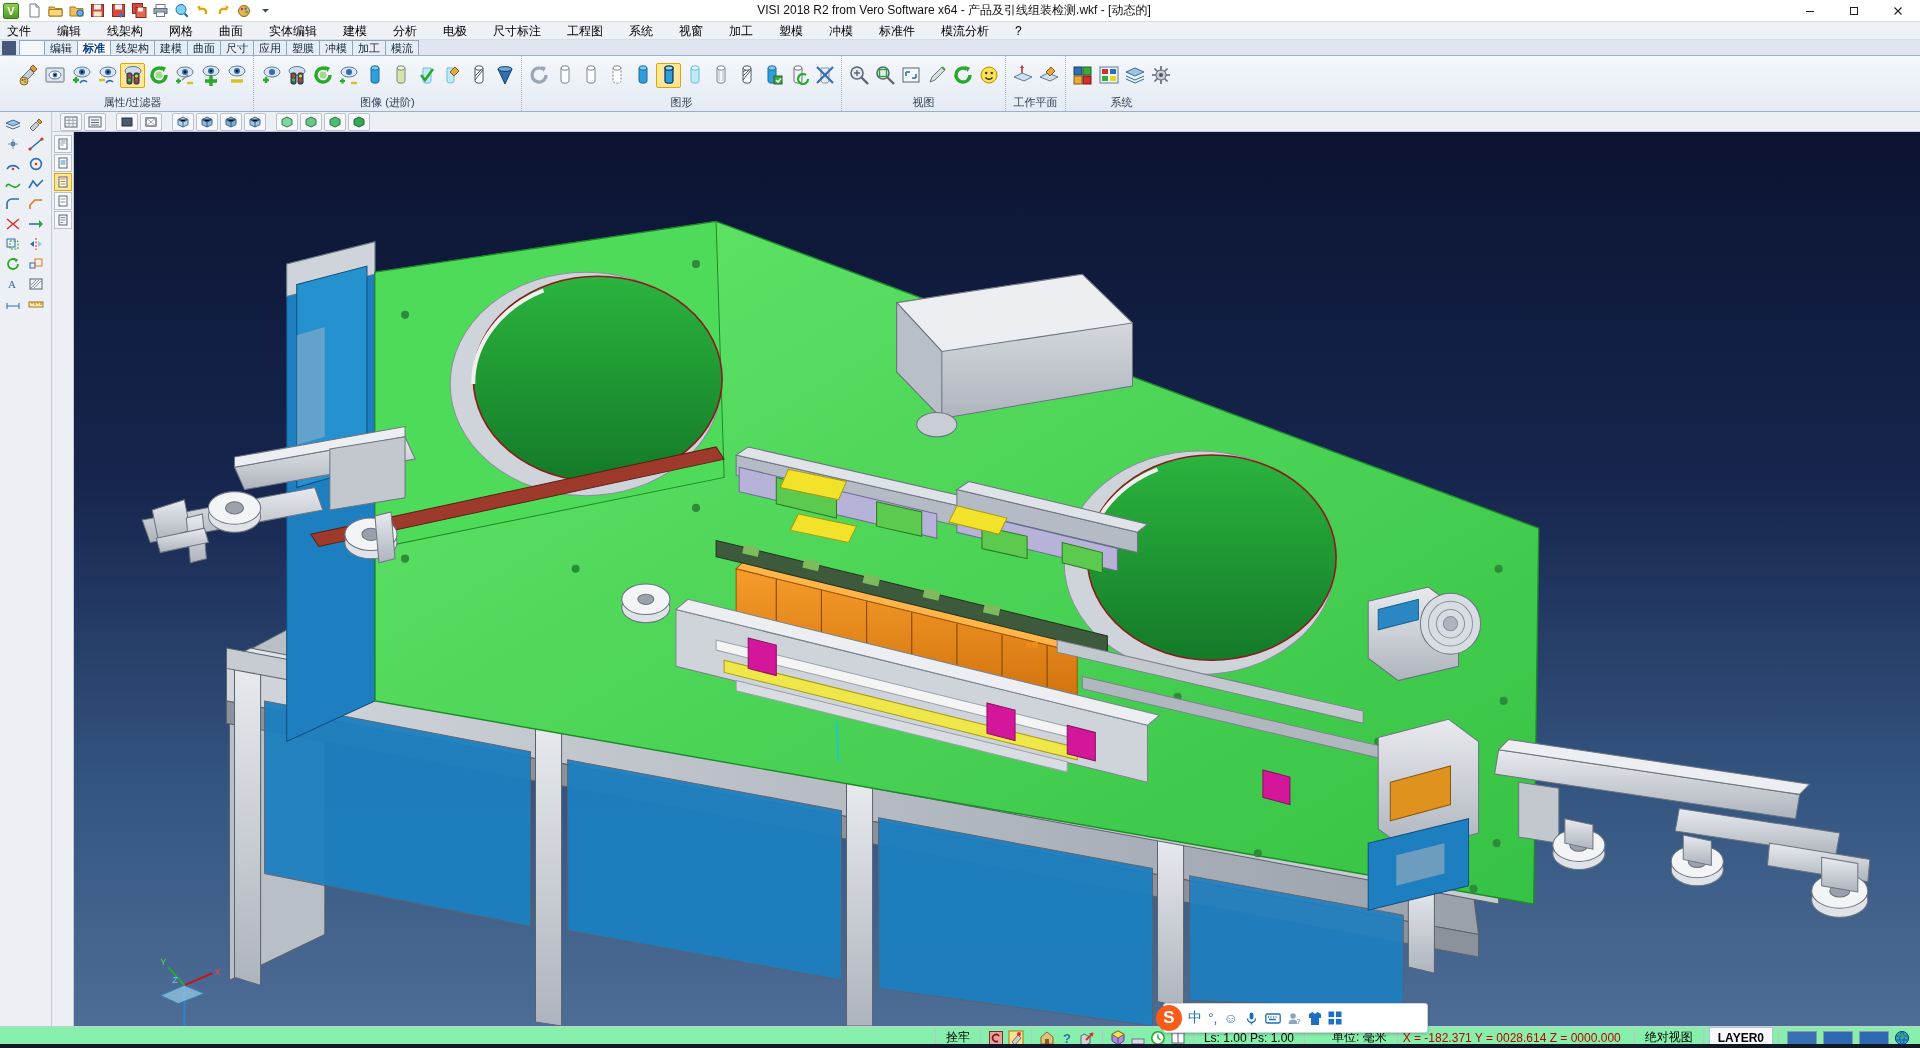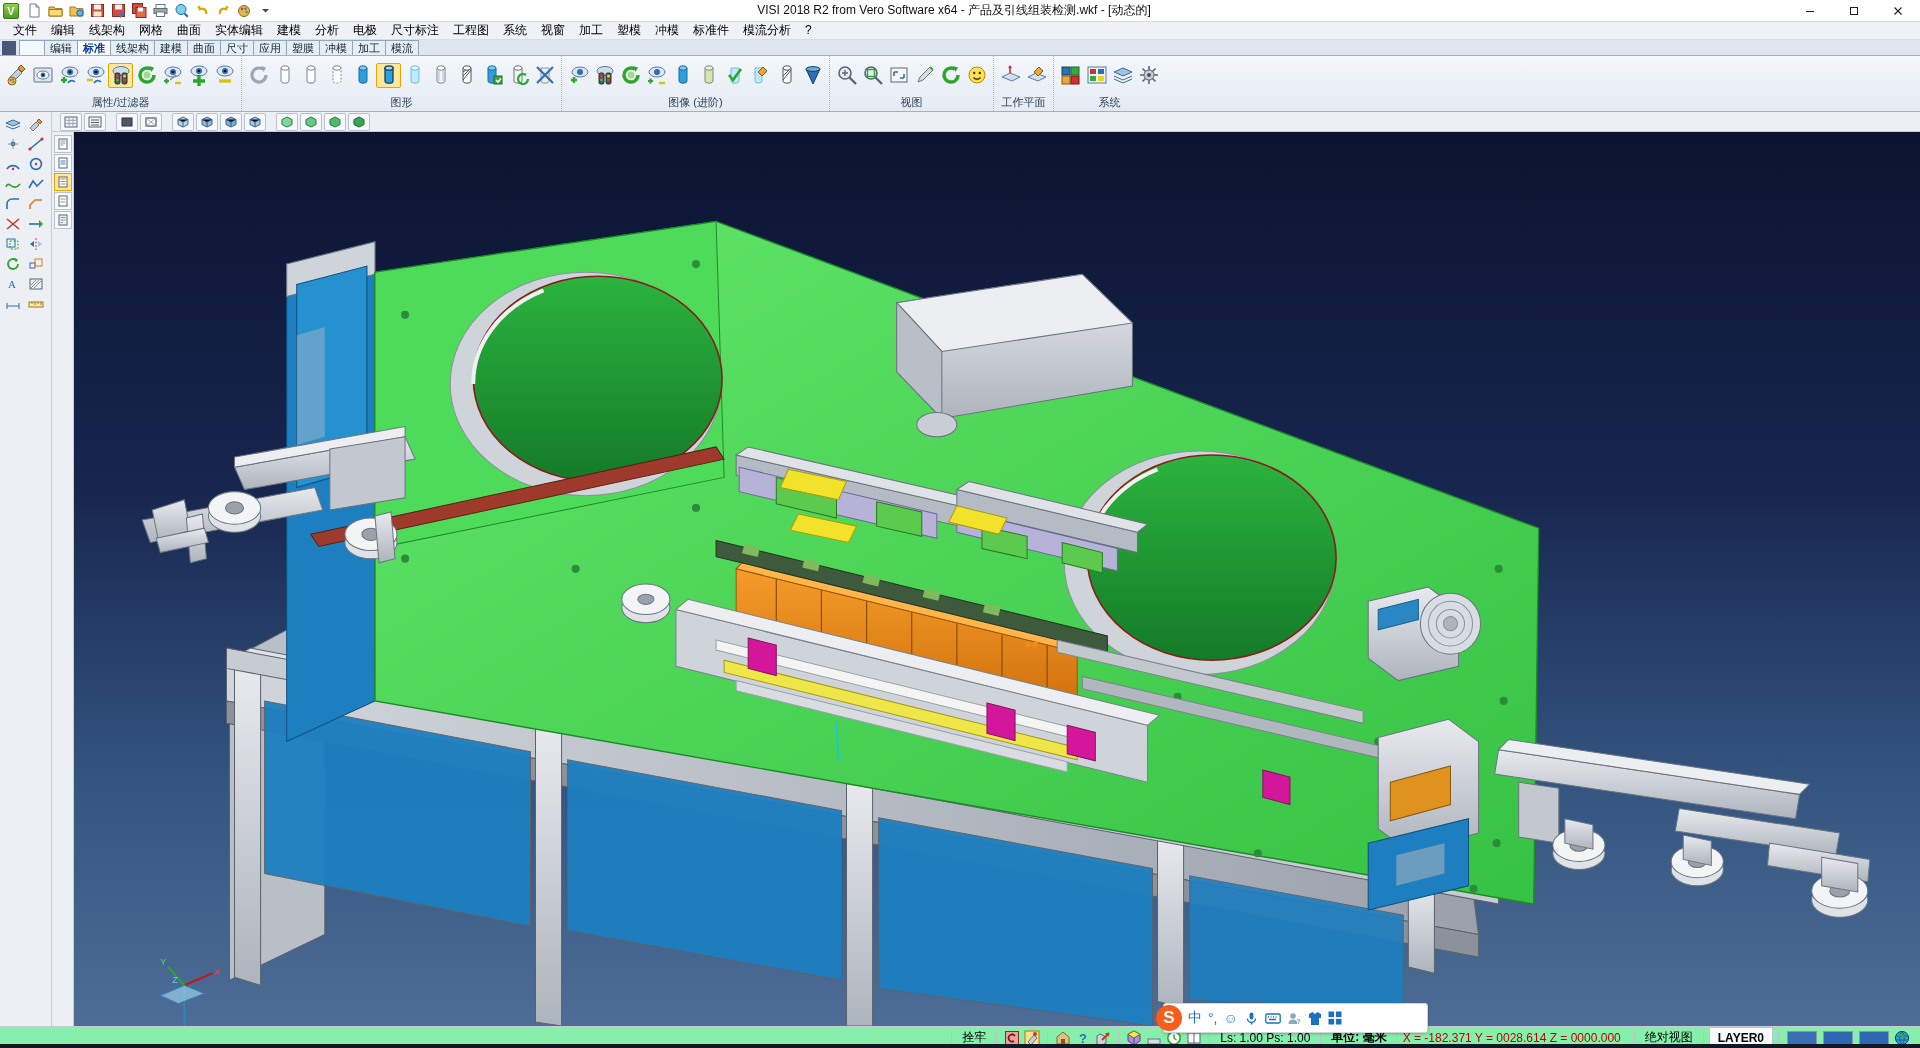--- a/index.html
+++ b/index.html
@@ -27,43 +27,43 @@
   .title-text{
     position:absolute; left:0; right:12px; text-align:center; font-size:12px; color:#111;
     pointer-events:none;
   }
   .wbtns{ margin-left:auto; display:flex; height:22px; }
   .wbtn{ width:44px; height:22px; display:flex; align-items:center; justify-content:center; font-size:12px; color:#222; }
   .wbtn svg{ display:block; }
 
   
   .menubar{
-    height:18px; background:#eef1f6; display:flex; align-items:flex-end;
-    padding-left:6px; gap:0px; flex:0 0 18px; border-bottom:1px solid #d7dde6;
+    height:18px; background:#eef1f6; display:flex; align-items:center;
+    gap:12px; flex:0 0 18px; border-bottom:1px solid #d7dde6;
   }
   .menubar .mi{ padding:0 7px; font-size:12px; color:#000; line-height:18px; white-space:nowrap; }
 
   
   .tabrow{
     height:16px; background:#dfe6ef; display:flex; align-items:flex-end; padding-left:2px;
     flex:0 0 16px; border-bottom:1px solid #9ab0c8;
   }
   .tab-arrow{ width:14px; height:14px; background:#47587a; margin-right:3px; }
   .tab{
     height:15px; line-height:14px; padding:0 5px; font-size:11px; color:#123;
     border:1px solid #8fa6bf; border-bottom:none; background:#e7edf4; margin-right:-1px;
     white-space:nowrap;
   }
   .tab.pad{ background:#f3f7fb; width:26px; }
   .tab.active{ background:#fdfdfd; color:#0b3d91; font-weight:bold; }
 
   
   .ribbon{
     height:56px; background:linear-gradient(#f4f7fb,#e4ebf3); display:flex;
-    flex:0 0 56px; border-bottom:1px solid #9ab0c8; position:relative;
+    flex:0 0 56px; border-bottom:1px solid #9ab0c8; position:relative;padding-left:12px;
   }
   .rgroup{ display:flex; flex-direction:column; justify-content:space-between; padding:2px 4px 0 4px;
            border-right:1px dotted #a8b8cb; position:relative; }
   .ricons{ display:flex; align-items:center; gap:1px; height:34px; }
   .rlabel{ text-align:center; font-size:11px; color:#2c3e55; height:15px; line-height:13px; }
   .ribtn{
     width:25px;height:25px;display:flex;align-items:center;justify-content:center;
     position:relative; border:1px solid transparent; border-radius:2px;
   }
   .ribtn.sel{ background:#ffe79a; border:1px solid #e0a700; }
@@ -96,21 +96,21 @@
   }
 
   
   .statusbar{
     height:22px; background:#86efac; border-top:1px solid #c7ccd4; display:flex;
     align-items:center; font-size:12px; flex:0 0 22px; padding-left:4px;
   }
   .sb-sep{ width:1px;height:16px;background:#b9c2cd;margin:0 5px; }
   .sb-btn{ width:20px;height:18px;display:flex;align-items:center;justify-content:center;border:1px solid transparent; }
   .sb-txt{ padding:0 5px; color:#000; white-space:nowrap; }
-  .sb-txt.b{ font-weight:bold; }
+  .sb-txt.b{ font-weight:normal;margin-left:17px; }
   .coord{ color:#c00000; font-family:"Liberation Sans",sans-serif; white-space:nowrap; padding-right:8px; }
   .layerbox{ border:1px solid #b9c2cd; background:#f6f8fb; padding:3px 8px; font-weight:bold; }
   .colorchip{ width:30px;height:14px;border:1px solid #8899aa;margin:0 3px; }
 
   
   .imebar{
     position:absolute; left:1163px; top:1003px; width:265px; height:30px;
     background:#ffffff; border:1px solid #cfd6de; border-radius:3px;
     display:flex; align-items:center; gap:6px; padding:0 6px; z-index:40;
     box-shadow:0 1px 3px rgba(0,0,0,.25);
@@ -363,105 +363,20 @@
             </svg>
         </div>
       </div>
       <div class="rlabel">属性/过滤器</div>
     </div>
 
     <div class="rgroup">
       <div class="ricons">
         <div class="ribtn">
           <svg width="22" height="22" viewBox="0 0 22 22">
-              <path d="M18 11a7 7 0 1 1-3-5.7" stroke="#9aa6b4" stroke-width="3.2" fill="none"></path>
-              <path d="M13 2l5 1.5L15.5 8z" fill="#9aa6b4"></path>
-            </svg>
-        </div>
-        <div class="ribtn">
-          <svg width="22" height="22" viewBox="0 0 22 22">
-              <path d="M7 4h8v13a4 2.2 0 0 1-8 0z" fill="#fdfdfd" stroke="#7b8694"></path>
-              <ellipse cx="11" cy="4" rx="4" ry="2.2" fill="#fff" stroke="#7b8694"></ellipse>
-            </svg>
-        </div>
-        <div class="ribtn">
-          <svg width="22" height="22" viewBox="0 0 22 22">
-              <path d="M7 4h8v13a4 2.2 0 0 1-8 0z" fill="#fdfdfd" stroke="#7b8694"></path>
-              <ellipse cx="11" cy="4" rx="4" ry="2.2" fill="#fff" stroke="#7b8694"></ellipse>
-              <path d="M7 17a4 2.2 0 0 0 8 0" stroke="#9aa6b4" stroke-dasharray="2 2" fill="none"></path>
-            </svg>
-        </div>
-        <div class="ribtn">
-          <svg width="22" height="22" viewBox="0 0 22 22">
-              <path d="M7 4h8v13a4 2.2 0 0 1-8 0z" fill="#fdfdfd" stroke="#7b8694" stroke-dasharray="2 1.5"></path>
-              <ellipse cx="11" cy="4" rx="4" ry="2.2" fill="#fff" stroke="#7b8694"></ellipse>
-            </svg>
-        </div>
-        <div class="ribtn">
-          <svg width="22" height="22" viewBox="0 0 22 22">
-              <path d="M7 4h8v13a4 2.2 0 0 1-8 0z" fill="#2f9fdc" stroke="#1d6a9c"></path>
-              <ellipse cx="11" cy="4" rx="4" ry="2.2" fill="#7ecbf0" stroke="#1d6a9c"></ellipse>
-            </svg>
-        </div>
-        <div class="ribtn sel">
-          <svg width="22" height="22" viewBox="0 0 22 22">
-              <path d="M7 4h8v13a4 2.2 0 0 1-8 0z" fill="#2f9fdc" stroke="#0d3f62" stroke-width="1.3"></path>
-              <ellipse cx="11" cy="4" rx="4" ry="2.2" fill="#9bd8f5" stroke="#0d3f62" stroke-width="1.3"></ellipse>
-            </svg>
-        </div>
-        <div class="ribtn">
-          <svg width="22" height="22" viewBox="0 0 22 22">
-              <path d="M7 4h8v13a4 2.2 0 0 1-8 0z" fill="#bfeaf8" stroke="#6fbcd8"></path>
-              <ellipse cx="11" cy="4" rx="4" ry="2.2" fill="#e2f6fd" stroke="#6fbcd8"></ellipse>
-            </svg>
-        </div>
-        <div class="ribtn">
-          <svg width="22" height="22" viewBox="0 0 22 22">
-              <path d="M7 4h8v13a4 2.2 0 0 1-8 0z" fill="#f2f4f7" stroke="#7b8694"></path>
-              <ellipse cx="11" cy="4" rx="4" ry="2.2" fill="#fff" stroke="#7b8694"></ellipse>
-              <path d="M9 6v11M13 6v11" stroke="#b6bfc9"></path>
-            </svg>
-        </div>
-        <div class="ribtn">
-          <svg width="22" height="22" viewBox="0 0 22 22">
-              <path d="M7 4h8v13a4 2.2 0 0 1-8 0z" fill="#fff" stroke="#4d5660"></path>
-              <path d="M7 16l8-10M7 12l8-8M7 8l6-4" stroke="#4d5660"></path>
-              <ellipse cx="11" cy="4" rx="4" ry="2.2" fill="#fff" stroke="#4d5660"></ellipse>
-            </svg>
-        </div>
-        <div class="ribtn">
-          <svg width="22" height="22" viewBox="0 0 22 22">
-              <path d="M6 4h8v13a4 2.2 0 0 1-8 0z" fill="#2f9fdc" stroke="#1d6a9c"></path>
-              <ellipse cx="10" cy="4" rx="4" ry="2.2" fill="#7ecbf0" stroke="#1d6a9c"></ellipse>
-              <rect x="12" y="12" width="8" height="8" fill="#3aa83a" stroke="#1d6a2a"></rect>
-              <path d="M14 16l2 2 3-3.5" stroke="#fff" stroke-width="1.6" fill="none"></path>
-            </svg>
-        </div>
-        <div class="ribtn">
-          <svg width="22" height="22" viewBox="0 0 22 22">
-              <path d="M6 4h8v13a4 2.2 0 0 1-8 0z" fill="#f0f4f8" stroke="#6b7480"></path>
-              <ellipse cx="10" cy="4" rx="4" ry="2.2" fill="#fff" stroke="#6b7480"></ellipse>
-              <path d="M20 15a5 5 0 1 1-2-4" stroke="#2ba82b" stroke-width="2.2" fill="none"></path>
-            </svg>
-        </div>
-        <div class="ribtn">
-          <svg width="22" height="22" viewBox="0 0 22 22">
-              <path d="M7 4h8v13a4 2.2 0 0 1-8 0z" fill="#e9edf2" stroke="#8c96a2"></path>
-              <path d="M3 3l16 16" stroke="#2f6fb0" stroke-width="2.2"></path>
-              <path d="M19 3L3 19" stroke="#2f6fb0" stroke-width="2.2"></path>
-            </svg>
-        </div>
-      </div>
-      <div class="rlabel">图形</div>
-    </div>
-
-    <div class="rgroup">
-      <div class="ricons">
-        <div class="ribtn">
-          <svg width="22" height="22" viewBox="0 0 22 22">
               <ellipse cx="12" cy="8" rx="8" ry="5" fill="#dbe6f2" stroke="#5c7a99"></ellipse>
               <circle cx="12" cy="8" r="3" fill="#2f6fb0"></circle>
               <path d="M3 16h6M6 13v6" stroke="#2ba82b" stroke-width="2.4"></path>
             </svg>
         </div>
         <div class="ribtn">
           <svg width="22" height="22" viewBox="0 0 22 22">
               <ellipse cx="11" cy="7" rx="8" ry="4.5" fill="#cfdcea" stroke="#5c7a99"></ellipse>
               <rect x="5" y="9" width="5" height="11" rx="1.5" fill="#4a5560" stroke="#2b333c"></rect>
               <circle cx="7.5" cy="12" r="1.6" fill="#d93b2b"></circle>
@@ -518,20 +433,105 @@
             </svg>
         </div>
         <div class="ribtn">
           <svg width="22" height="22" viewBox="0 0 22 22">
               <path d="M4 5h14l-7 15z" fill="#2f6fb0" stroke="#14406b"></path>
               <ellipse cx="11" cy="5" rx="7" ry="2.4" fill="#6fa8db" stroke="#14406b"></ellipse>
             </svg>
         </div>
       </div>
       <div class="rlabel">图像 (进阶)</div>
+    </div>
+
+    <div class="rgroup">
+      <div class="ricons">
+        <div class="ribtn">
+          <svg width="22" height="22" viewBox="0 0 22 22">
+              <path d="M18 11a7 7 0 1 1-3-5.7" stroke="#9aa6b4" stroke-width="3.2" fill="none"></path>
+              <path d="M13 2l5 1.5L15.5 8z" fill="#9aa6b4"></path>
+            </svg>
+        </div>
+        <div class="ribtn">
+          <svg width="22" height="22" viewBox="0 0 22 22">
+              <path d="M7 4h8v13a4 2.2 0 0 1-8 0z" fill="#fdfdfd" stroke="#7b8694"></path>
+              <ellipse cx="11" cy="4" rx="4" ry="2.2" fill="#fff" stroke="#7b8694"></ellipse>
+            </svg>
+        </div>
+        <div class="ribtn">
+          <svg width="22" height="22" viewBox="0 0 22 22">
+              <path d="M7 4h8v13a4 2.2 0 0 1-8 0z" fill="#fdfdfd" stroke="#7b8694"></path>
+              <ellipse cx="11" cy="4" rx="4" ry="2.2" fill="#fff" stroke="#7b8694"></ellipse>
+              <path d="M7 17a4 2.2 0 0 0 8 0" stroke="#9aa6b4" stroke-dasharray="2 2" fill="none"></path>
+            </svg>
+        </div>
+        <div class="ribtn">
+          <svg width="22" height="22" viewBox="0 0 22 22">
+              <path d="M7 4h8v13a4 2.2 0 0 1-8 0z" fill="#fdfdfd" stroke="#7b8694" stroke-dasharray="2 1.5"></path>
+              <ellipse cx="11" cy="4" rx="4" ry="2.2" fill="#fff" stroke="#7b8694"></ellipse>
+            </svg>
+        </div>
+        <div class="ribtn">
+          <svg width="22" height="22" viewBox="0 0 22 22">
+              <path d="M7 4h8v13a4 2.2 0 0 1-8 0z" fill="#2f9fdc" stroke="#1d6a9c"></path>
+              <ellipse cx="11" cy="4" rx="4" ry="2.2" fill="#7ecbf0" stroke="#1d6a9c"></ellipse>
+            </svg>
+        </div>
+        <div class="ribtn sel">
+          <svg width="22" height="22" viewBox="0 0 22 22">
+              <path d="M7 4h8v13a4 2.2 0 0 1-8 0z" fill="#2f9fdc" stroke="#0d3f62" stroke-width="1.3"></path>
+              <ellipse cx="11" cy="4" rx="4" ry="2.2" fill="#9bd8f5" stroke="#0d3f62" stroke-width="1.3"></ellipse>
+            </svg>
+        </div>
+        <div class="ribtn">
+          <svg width="22" height="22" viewBox="0 0 22 22">
+              <path d="M7 4h8v13a4 2.2 0 0 1-8 0z" fill="#bfeaf8" stroke="#6fbcd8"></path>
+              <ellipse cx="11" cy="4" rx="4" ry="2.2" fill="#e2f6fd" stroke="#6fbcd8"></ellipse>
+            </svg>
+        </div>
+        <div class="ribtn">
+          <svg width="22" height="22" viewBox="0 0 22 22">
+              <path d="M7 4h8v13a4 2.2 0 0 1-8 0z" fill="#f2f4f7" stroke="#7b8694"></path>
+              <ellipse cx="11" cy="4" rx="4" ry="2.2" fill="#fff" stroke="#7b8694"></ellipse>
+              <path d="M9 6v11M13 6v11" stroke="#b6bfc9"></path>
+            </svg>
+        </div>
+        <div class="ribtn">
+          <svg width="22" height="22" viewBox="0 0 22 22">
+              <path d="M7 4h8v13a4 2.2 0 0 1-8 0z" fill="#fff" stroke="#4d5660"></path>
+              <path d="M7 16l8-10M7 12l8-8M7 8l6-4" stroke="#4d5660"></path>
+              <ellipse cx="11" cy="4" rx="4" ry="2.2" fill="#fff" stroke="#4d5660"></ellipse>
+            </svg>
+        </div>
+        <div class="ribtn">
+          <svg width="22" height="22" viewBox="0 0 22 22">
+              <path d="M6 4h8v13a4 2.2 0 0 1-8 0z" fill="#2f9fdc" stroke="#1d6a9c"></path>
+              <ellipse cx="10" cy="4" rx="4" ry="2.2" fill="#7ecbf0" stroke="#1d6a9c"></ellipse>
+              <rect x="12" y="12" width="8" height="8" fill="#3aa83a" stroke="#1d6a2a"></rect>
+              <path d="M14 16l2 2 3-3.5" stroke="#fff" stroke-width="1.6" fill="none"></path>
+            </svg>
+        </div>
+        <div class="ribtn">
+          <svg width="22" height="22" viewBox="0 0 22 22">
+              <path d="M6 4h8v13a4 2.2 0 0 1-8 0z" fill="#f0f4f8" stroke="#6b7480"></path>
+              <ellipse cx="10" cy="4" rx="4" ry="2.2" fill="#fff" stroke="#6b7480"></ellipse>
+              <path d="M20 15a5 5 0 1 1-2-4" stroke="#2ba82b" stroke-width="2.2" fill="none"></path>
+            </svg>
+        </div>
+        <div class="ribtn">
+          <svg width="22" height="22" viewBox="0 0 22 22">
+              <path d="M7 4h8v13a4 2.2 0 0 1-8 0z" fill="#e9edf2" stroke="#8c96a2"></path>
+              <path d="M3 3l16 16" stroke="#2f6fb0" stroke-width="2.2"></path>
+              <path d="M19 3L3 19" stroke="#2f6fb0" stroke-width="2.2"></path>
+            </svg>
+        </div>
+      </div>
+      <div class="rlabel">图形</div>
     </div>
 
     <div class="rgroup">
       <div class="ricons">
         <div class="ribtn">
           <svg width="22" height="22" viewBox="0 0 22 22">
               <circle cx="9" cy="9" r="6" fill="#e6ecf3" stroke="#5a6675" stroke-width="1.6"></circle>
               <path d="M13.5 13.5L20 20" stroke="#5a6675" stroke-width="2.4"></path>
               <path d="M6 9h6M9 6v6" stroke="#5a6675" stroke-width="1.4"></path>
             </svg>

